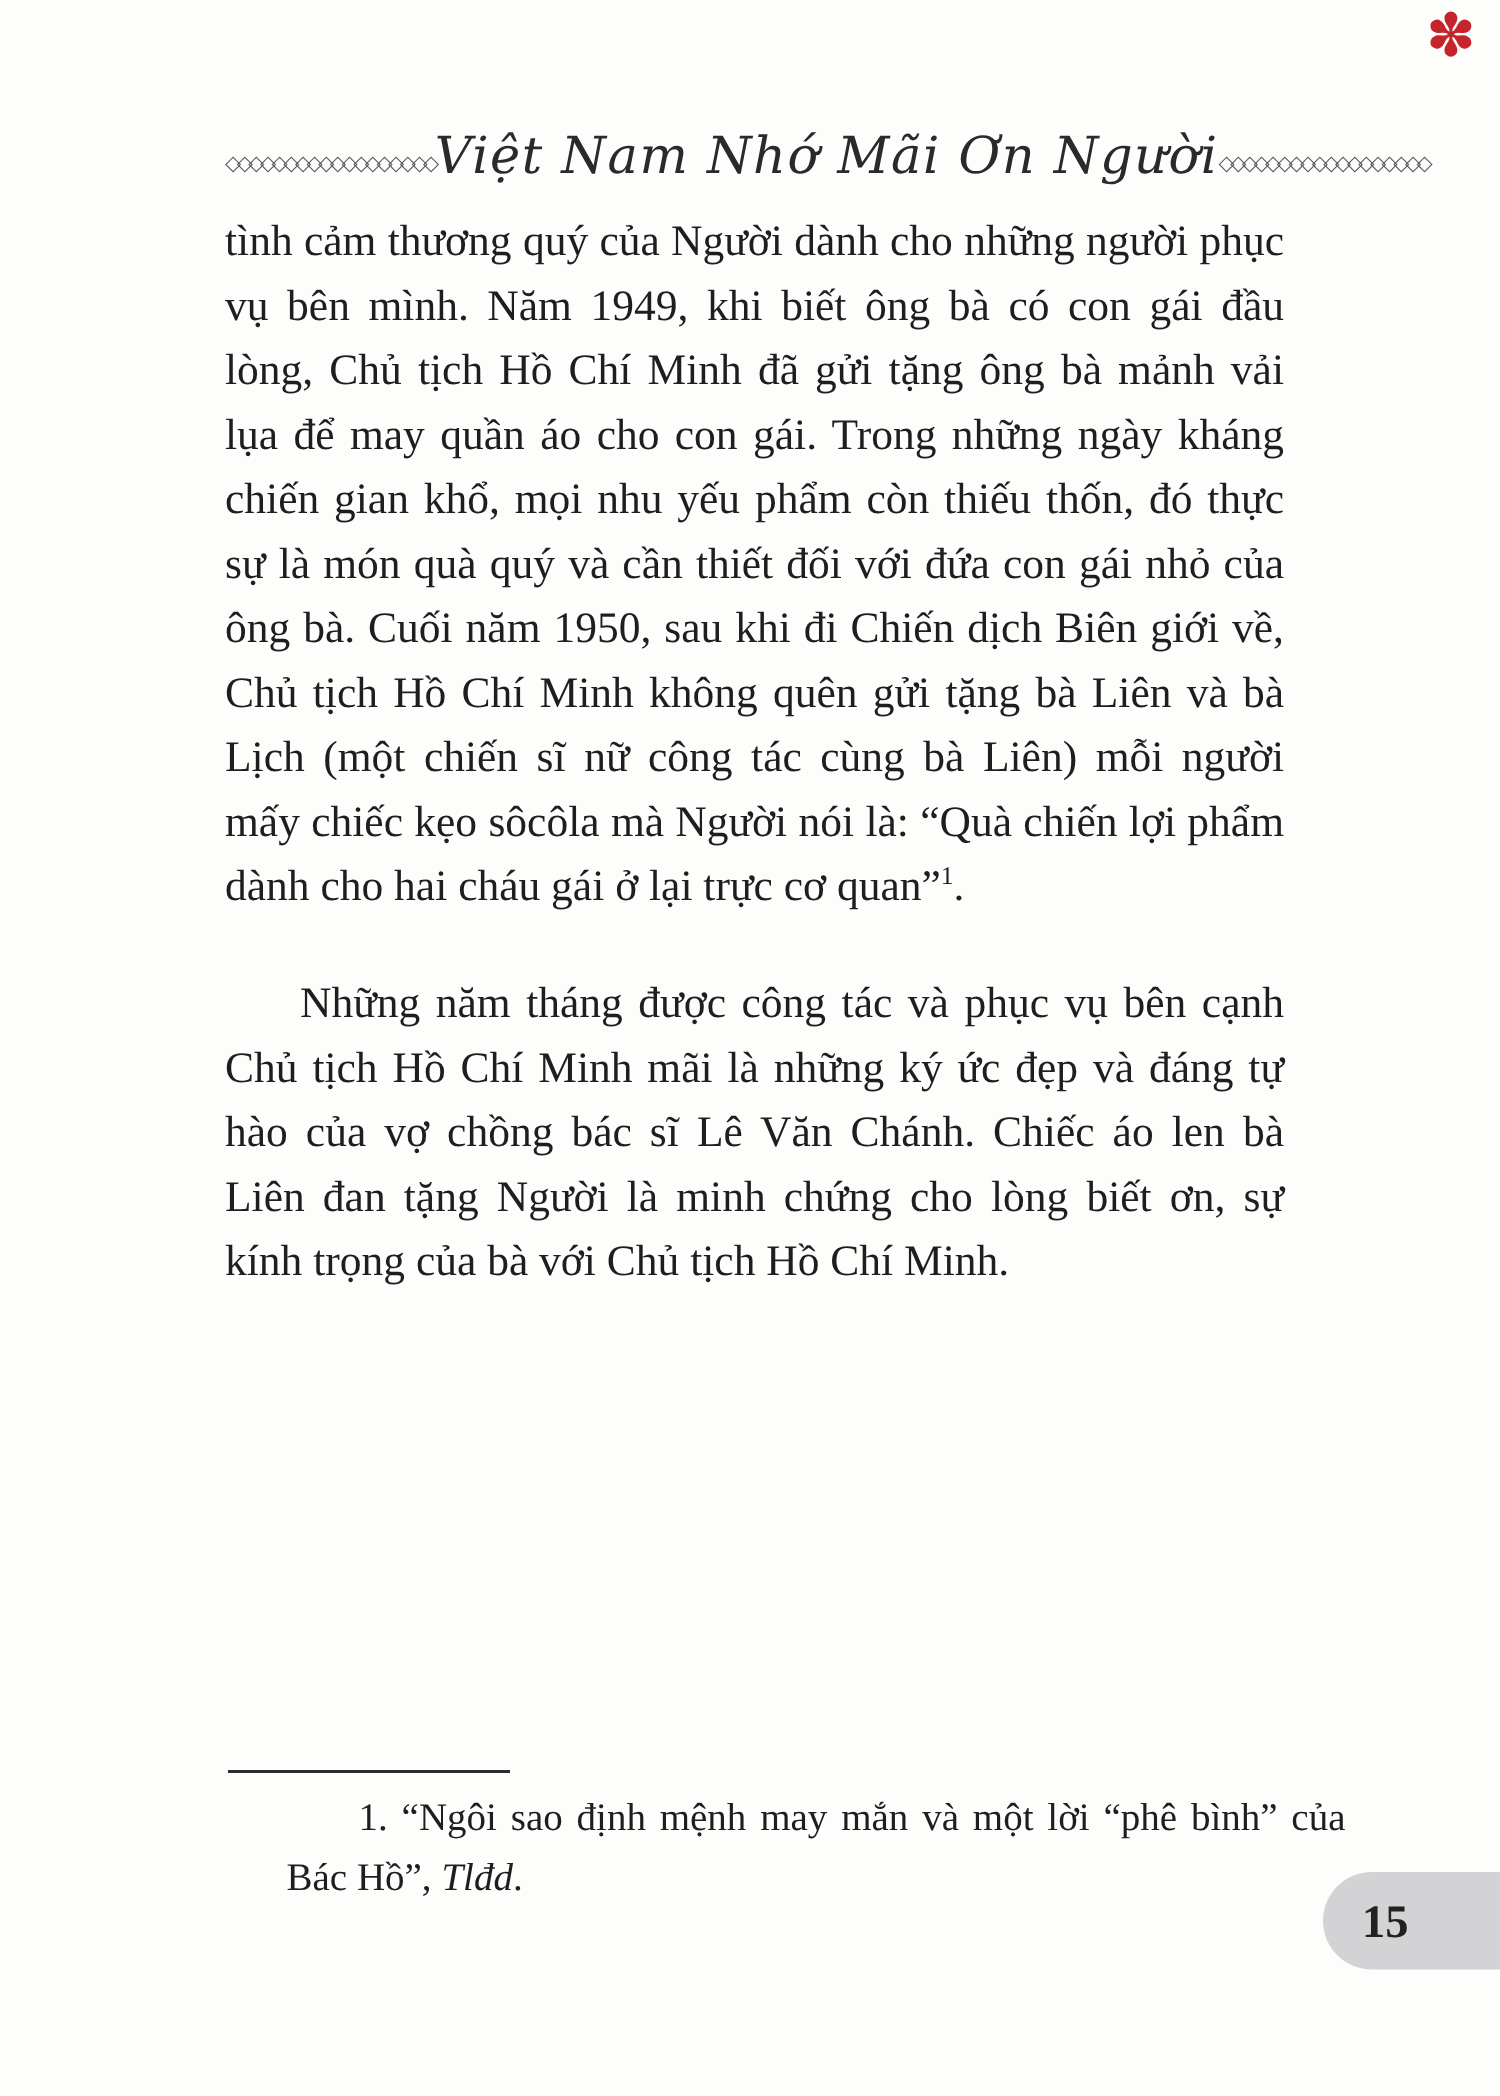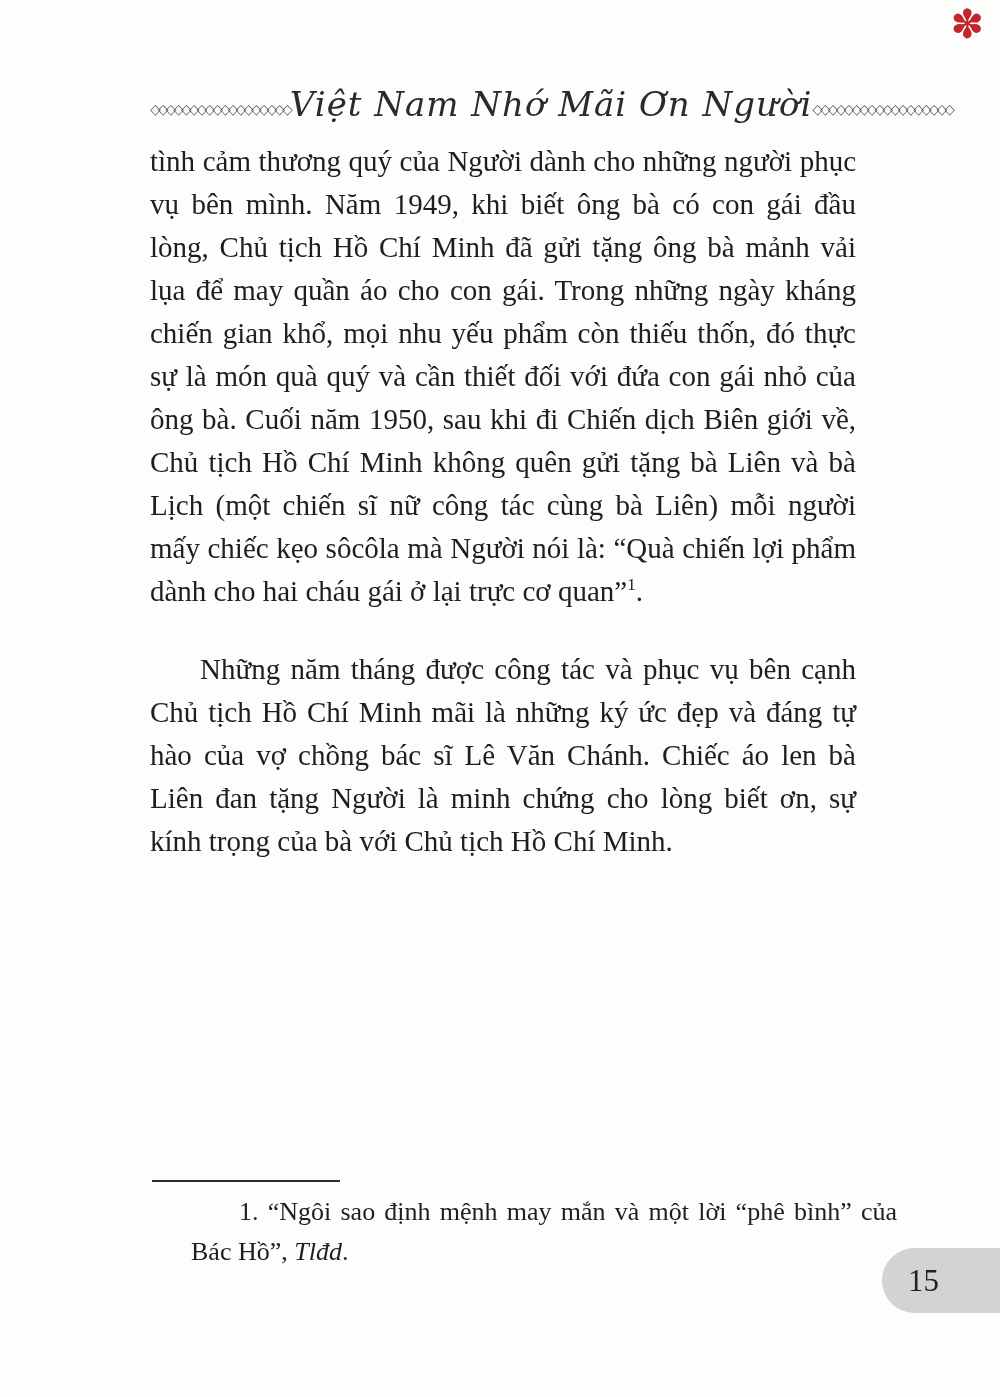--- a/index.html
+++ b/index.html
@@ -91,21 +91,21 @@
     right: 0;
     width: 118px;
     height: 65px;
     background: #d3d3d5;
     border-radius: 33px 0 0 33px;
     display: flex;
     align-items: center;
     padding-left: 26px;
   }
   .page-number {
-    font-weight: normal;
+    font-weight: bold;
     font-size: 31px;
     color: #222;
   }
 </style>
 </head>
 <body>
 
 <div class="page">
 
   <div class="flower">✽</div>

